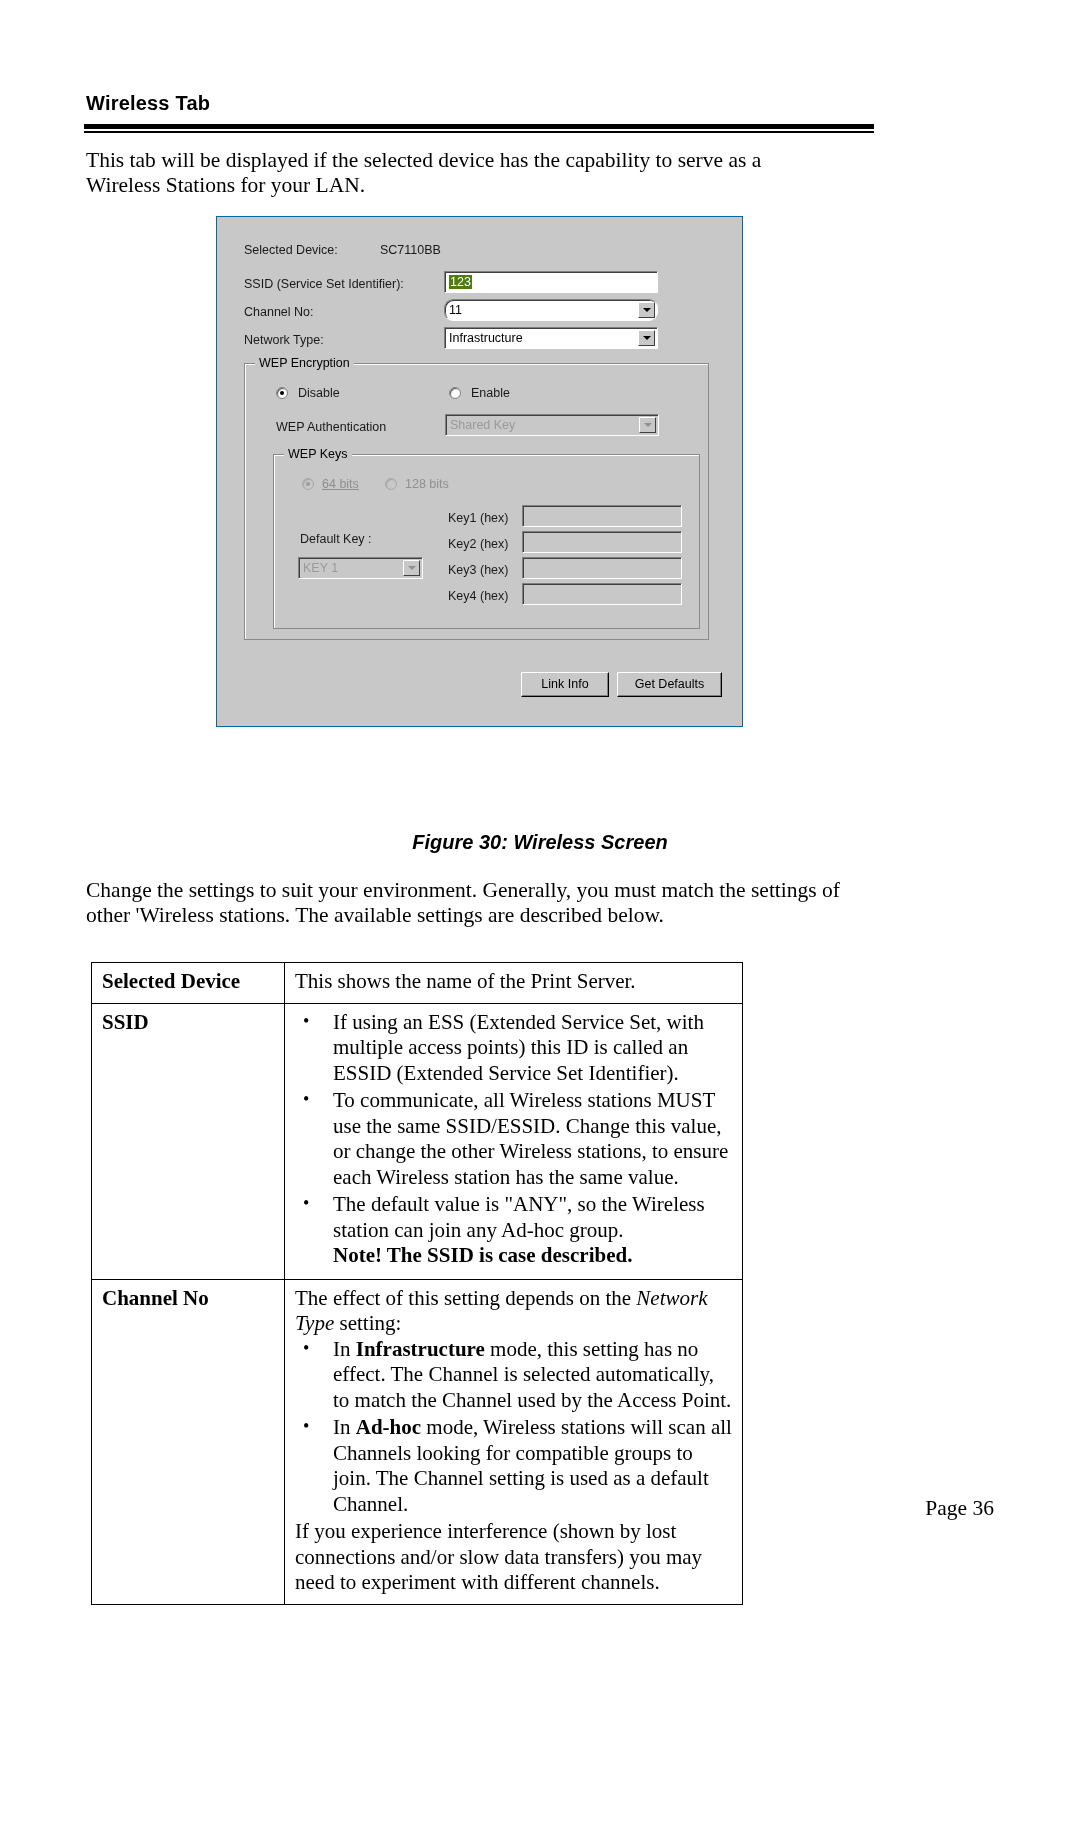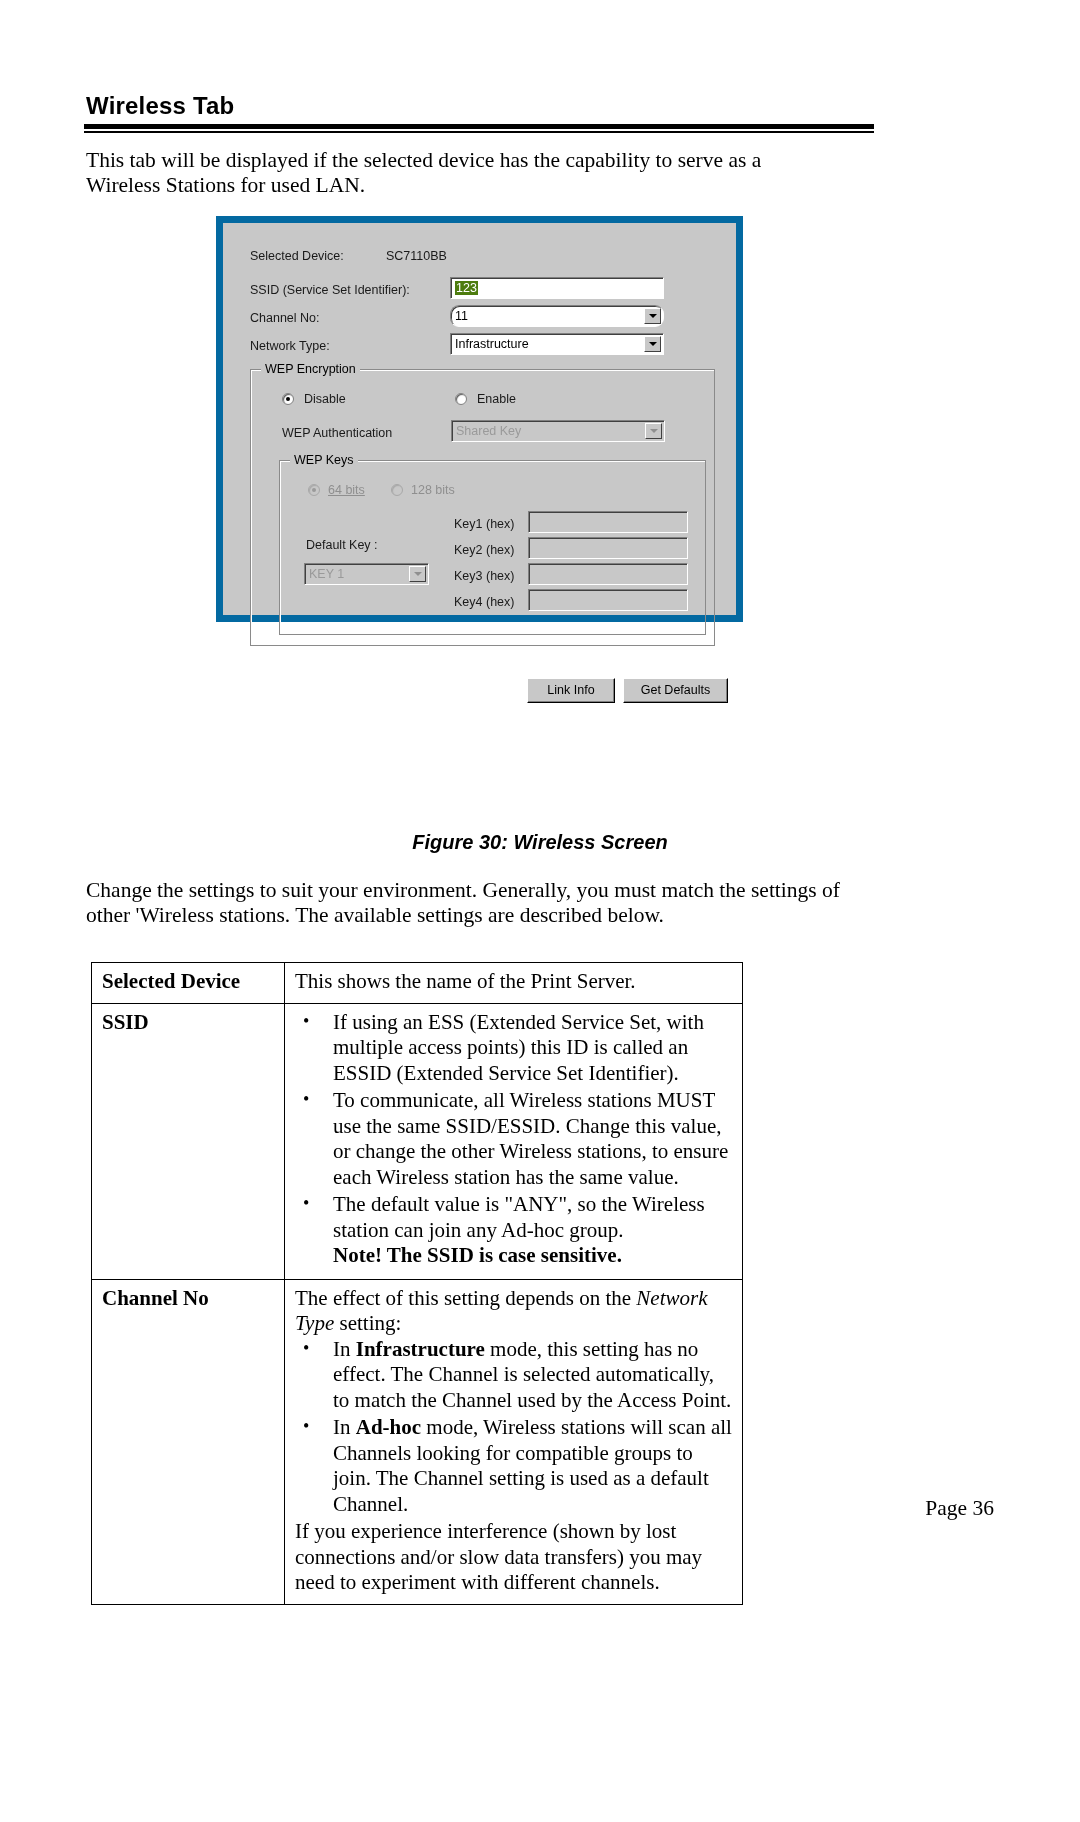--- a/index.html
+++ b/index.html
@@ -22,21 +22,21 @@
     height: 1822px;
   }
 
   
   .heading {
     position: absolute;
     left: 86px;
     top: 92px;
     font-family: "Liberation Sans", sans-serif;
     font-weight: bold;
-    font-size: 24px;
+    font-size: 20px;
     letter-spacing: 0.2px;
     color: #000;
   }
   .rule-thick {
     position: absolute;
     left: 84px;
     top: 124px;
     width: 790px;
     height: 5px;
     background: #000;
@@ -60,23 +60,23 @@
     line-height: 25px;
     text-align: left;
   }
 
   
   .shot {
     position: absolute;
     left: 216px;
     top: 216px;
     width: 527px;
-    height: 406px;
-    background: #c8c8c8;
-    border: 7px solid #0369a1;
+    height: 511px;
+    background: #c8c8c8;
+    border: 1px solid #0369a1;
     box-sizing: border-box;
     font-family: "Liberation Sans", sans-serif;
     font-size: 12.5px;
     color: #000;
   }
   .shot .lbl {
     position: absolute;
     white-space: nowrap;
     color: #1a1a1a;
   }
@@ -261,21 +261,21 @@
 </style>
 </head>
 <body>
 
 <div class="page">
 
   <div class="heading">Wireless Tab</div>
   <div class="rule-thick"></div>
   <div class="rule-thin"></div>
 
-  <div class="intro">This tab will be displayed if the selected device has the capability to serve as a Wireless Stations for used LAN.</div>
+  <div class="intro">This tab will be displayed if the selected device has the capability to serve as a Wireless Stations for your LAN.</div>
 
   <div class="shot">
 
     <div class="lbl" style="left:27px; top:26px;">Selected Device:</div>
     <div class="lbl" style="left:163px; top:26px;">SC7110BB</div>
 
     <div class="lbl" style="left:27px; top:60px;">SSID (Service Set Identifier):</div>
     <div class="tbox" style="left:227px; top:54px; width:214px; height:22px;">
       <span class="txt sel">123</span>
     </div>
@@ -357,21 +357,21 @@
         <tr>
       <td class="key">Selected Device</td>
       <td>This shows the name of the Print Server.</td>
     </tr>
     <tr>
       <td class="key">SSID</td>
       <td>
         <ul>
           <li>If using an ESS (Extended Service Set, with multiple access points) this ID is called an ESSID (Extended Service Set Identifier).</li>
           <li>To communicate, all Wireless stations MUST use the same SSID/ESSID. Change this value, or change the other Wireless stations, to ensure each Wireless station has the same value.</li>
-          <li><span>The default value is "ANY", so the Wireless station can join any Ad-hoc group.</span><br><span class="bd">Note! The SSID is case sensitive.</span></li>
+          <li><span>The default value is "ANY", so the Wireless station can join any Ad-hoc group.</span><br><span class="bd">Note! The SSID is case described.</span></li>
         </ul>
       </td>
     </tr>
     <tr>
       <td class="key">Channel No</td>
       <td>
         <div><span>The effect of this setting depends on the </span><span class="it">Network Type</span><span> setting:</span></div>
         <ul>
           <li><span>In </span><span class="bd">Infrastructure</span><span> mode, this setting has no effect. The Channel is selected automatically, to match the Channel used by the Access Point.</span></li>
           <li><span>In </span><span class="bd">Ad-hoc</span><span> mode, Wireless stations will scan all Channels looking for compatible groups to join. The Channel setting is used as a default Channel.</span></li>

